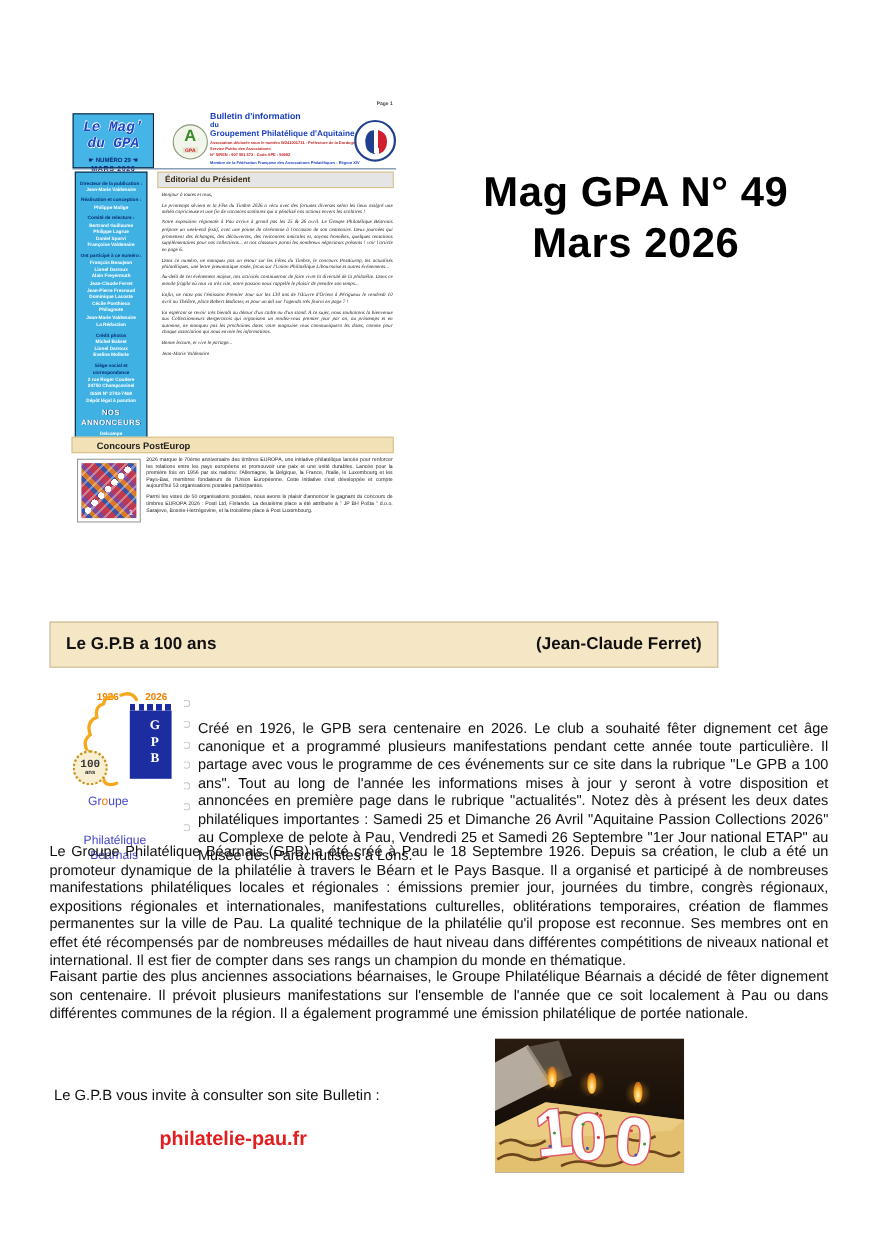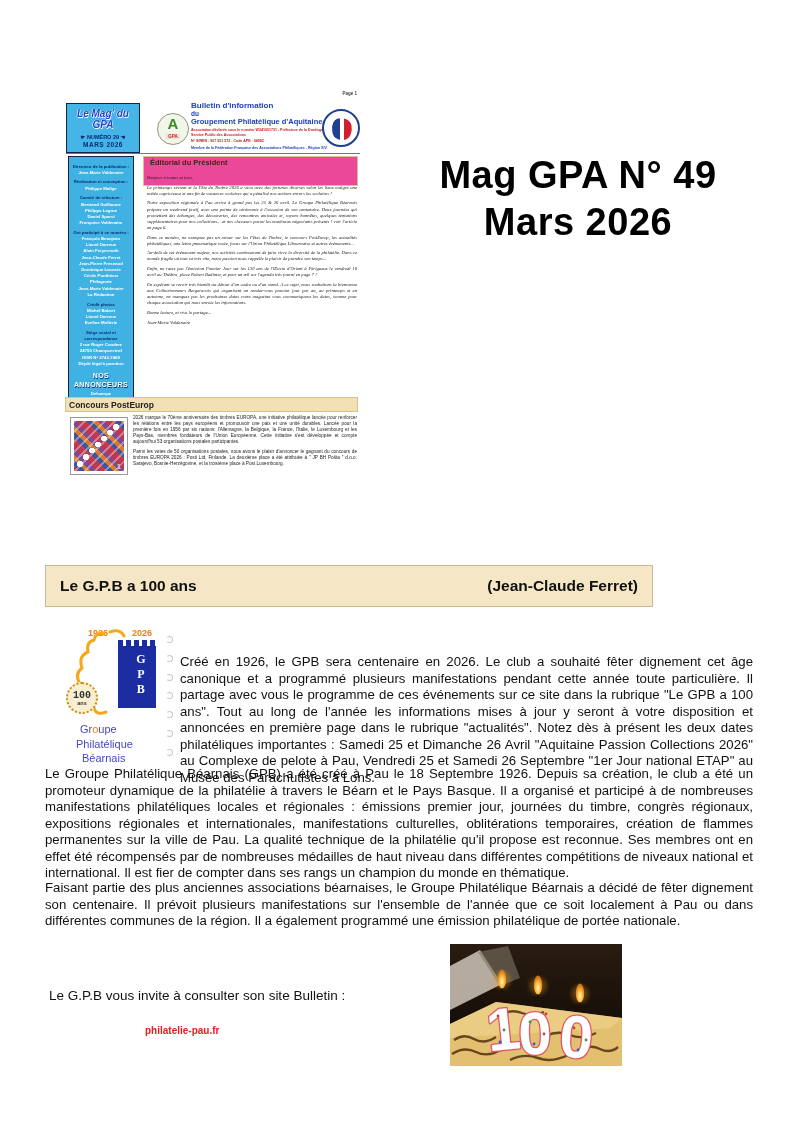--- a/index.html
+++ b/index.html
@@ -5,22 +5,22 @@
   html,body{margin:0;padding:0;background:#ffffff;}
   .page{position:relative;width:794px;height:1123px;background:#fff;overflow:hidden;
         font-family:"Liberation Sans",sans-serif;color:#111;}
 
   
   .thumb{position:absolute;left:65px;top:97px;width:296px;height:382px;background:#fff;font-family:"Liberation Sans",sans-serif;}
   .thumb-pagenum{position:absolute;top:-6px;right:4px;font-size:4.5px;font-weight:bold;color:#444;}
   .mast{position:absolute;left:0;top:4px;width:296px;height:54px;}
   .mast-logo-box{position:absolute;left:1px;top:2px;width:74px;height:50px;background:#44b5e6;
                  border:1.5px solid #16243f;text-align:center;box-sizing:border-box;}
-  .mast-logo-title{margin-top:4px;font-family:Liberation Sans, sans-serif;font-style:italic;font-weight:bold;
-                   font-size:10px;color:#1d46c8;text-shadow:0 0 1px #fff,0.5px 0.5px 0 #fff,-0.5px -0.5px 0 #fff;}
+  .mast-logo-title{margin-top:4px;font-family:Liberation Mono, monospace;font-style:italic;font-weight:bold;
+                   font-size:13px;color:#1d46c8;text-shadow:0 0 1px #fff,0.5px 0.5px 0 #fff,-0.5px -0.5px 0 #fff;}
   .mast-numero{margin-top:4px;font-size:5.5px;font-weight:bold;color:#0a2a7a;}
   .mast-date{margin-top:1px;font-size:6.5px;font-weight:bold;color:#0a2a7a;letter-spacing:.5px;}
   .gpa-circle{position:absolute;left:92px;top:12px;width:32px;height:32px;border-radius:50%;
               border:1px solid #8a9a78;background:#f2f5ea;text-align:center;box-sizing:border-box;}
   .gpa-a{display:block;font-size:15px;line-height:20px;font-weight:bold;color:#3a8a28;}
   .gpa-sub{display:block;font-size:4.5px;font-weight:bold;color:#c22;background:#e8e2d2;margin:0 8px;}
   .bulletin{position:absolute;left:126px;top:0;width:138px;text-align:left;}
   .bul-1{font-size:8px;font-weight:bold;color:#1a3fbf;}
   .bul-2{font-size:6.5px;font-weight:bold;color:#1a3fbf;}
   .bul-3{font-size:7.5px;font-weight:bold;color:#1a3fbf;}
@@ -30,27 +30,27 @@
         border:2px solid #20408f;background:#fff;overflow:hidden;box-sizing:border-box;}
   .ffap-map{position:absolute;left:8px;top:7px;width:20px;height:22px;transform:rotate(-12deg);
             border-radius:45% 60% 50% 55%/55% 45% 60% 40%;
             background:linear-gradient(100deg,#20408f 42%,#ffffff 42% 58%,#d02030 58%);}
   .thumb-rule{position:absolute;left:1px;top:56px;width:294px;border-top:1px solid #5a7a9a;}
   .sb{position:absolute;left:3px;top:59px;width:66px;height:249px;background:#3fb2e3;border:1px solid #16243f;
       box-sizing:border-box;text-align:center;padding-top:3px;overflow:hidden;}
   .sb-line{font-size:4.3px;line-height:6.2px;font-weight:bold;color:#fff;}
   .sb-line.h{color:#082f72;margin-top:3.5px;}
   .sb-line.big{font-size:7px;line-height:9px;margin:4px 0 2px 0;color:#fff;text-shadow:.5px .5px 0 #082f72;letter-spacing:.4px;}
-  .ed-bar{position:absolute;left:78px;top:59px;width:215px;height:30px;background:#ec4899;border:.5px solid #d8c28c;
+  .ed-bar{position:absolute;left:78px;top:59px;width:215px;height:15px;background:#e5e5e5;border:.5px solid #d8c28c;
           box-sizing:border-box;font-size:7.5px;font-weight:bold;color:#3a2a10;line-height:12px;padding-left:6px;}
   .ed-body{position:absolute;left:82px;top:78px;width:210px;font-family:"Liberation Serif",serif;font-style:italic;
            font-size:4.7px;line-height:6.1px;color:#222;text-align:justify;}
   .ed-p{margin-bottom:3.6px;}
   .pe-bar{position:absolute;left:0;top:300px;width:293px;height:15px;background:#f2e0b6;border:.5px solid #d8c28c;
-          box-sizing:border-box;font-size:8.5px;font-weight:bold;color:#222;line-height:14px;padding-left:3px;}
+          box-sizing:border-box;font-size:8.5px;font-weight:bold;color:#222;line-height:14px;padding-left:22px;}
   .stamp-box{position:absolute;left:5px;top:320px;width:58px;height:58px;border:1px solid #999;background:#fff;
              padding:3px;box-sizing:border-box;}
   .stamp{position:relative;width:100%;height:100%;
          background:
            radial-gradient(circle 3px at 12% 86%,#fff 97%,transparent),
            radial-gradient(circle 3px at 24% 72%,#fff 97%,transparent),
            radial-gradient(circle 3px at 36% 59%,#fff 97%,transparent),
            radial-gradient(circle 3px at 48% 47%,#fff 97%,transparent),
            radial-gradient(circle 3px at 60% 35%,#fff 97%,transparent),
            radial-gradient(circle 3px at 72% 23%,#fff 97%,transparent),
@@ -85,32 +85,32 @@
   .gpb-letters{position:absolute;left:60%;top:6px;transform:translateX(-50%);text-align:center;
                font-family:"Liberation Serif",serif;font-weight:bold;font-size:12px;line-height:15px;color:#fff;}
   .gpb-letters span{display:block;}
   .gpb-badge{position:absolute;left:0;top:54px;width:32px;height:32px;border-radius:50%;
              border:2.5px dotted #c89010;background:#f8efd2;box-sizing:border-box;
              display:flex;flex-direction:column;align-items:center;justify-content:center;}
   .gpb-badge .b1{font-size:10px;font-weight:bold;color:#333;line-height:9px;font-family:Liberation Mono, monospace;}
   .gpb-badge .b2{font-size:5.5px;font-weight:bold;color:#333;line-height:6px;}
   .gpb-name{position:absolute;left:14px;top:94px;font-size:11px;line-height:14.5px;color:#4646c8;}
   .gpb-name .o{color:#f08000;}
-  .gpb-name .ln2{margin-left:-4px;} .gpb-name .ln3{margin-left:2px;}
+  .gpb-name .ln2{margin-left:-4px;margin-top:20px;} .gpb-name .ln3{margin-left:2px;}
   .perf{position:absolute;left:166px;top:636px;width:10px;height:120px;display:flex;flex-direction:column;justify-content:space-between;}
   .perf i{display:block;width:7px;height:7px;border:1.5px solid #c8c8c8;border-radius:50%;
           border-left-color:transparent;background:transparent;box-sizing:border-box;}
 
   
   .bodytext{position:absolute;font-size:13.2px;line-height:16.5px;color:#111;text-align:justify;}
   .intro{left:180px;top:654px;width:573px;}
   .p2{left:45px;top:766px;width:708px;}
   .p3{left:45px;top:880px;width:708px;}
   .invite{position:absolute;left:49px;top:988px;font-size:13.5px;color:#111;}
-  .weblink{position:absolute;left:145px;top:1025px;font-size:10px;font-weight:bold;color:#e02020;text-decoration:none;cursor:pointer;}
+  .weblink{position:absolute;left:145px;top:1025px;font-size:18px;font-weight:bold;color:#e02020;text-decoration:none;cursor:pointer;}
 
   
   .photo{position:absolute;left:450px;top:944px;width:172px;height:122px;display:block;}
 </style>
 </head>
 <body>
 
 <div class="page">
 
   <div class="thumb">

